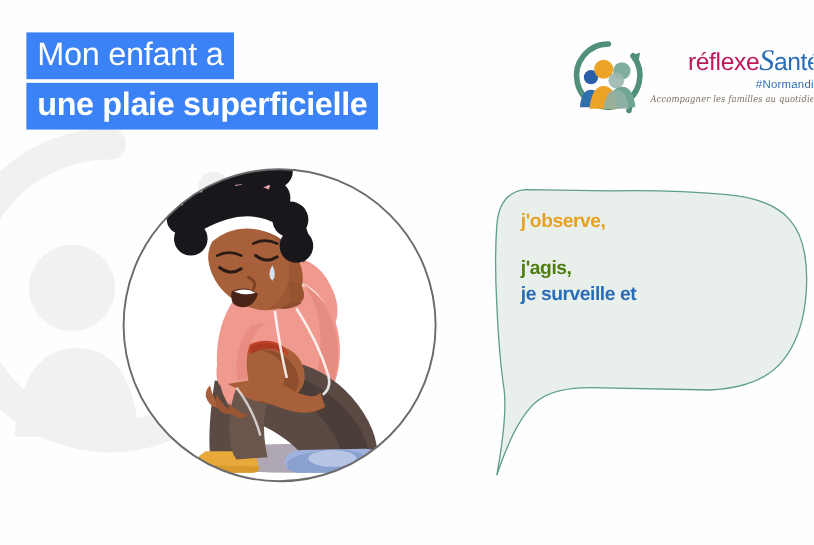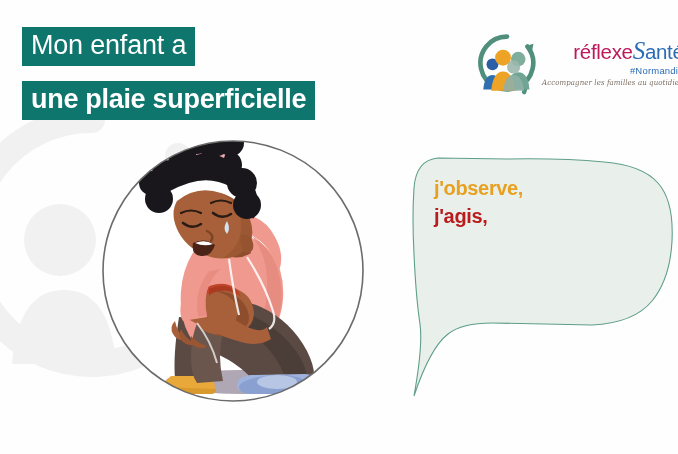--- a/index.html
+++ b/index.html
@@ -34,32 +34,32 @@
   
   .title-block {
     position: absolute;
     left: 22px;
     top: 27px;
     display: flex;
     flex-direction: column;
     align-items: flex-start;
   }
   .title-line {
-    background: #0f766e;
+    background: #3b82f6;
     color: #ffffff;
     font-size: 27px;
     line-height: 1.0;
     letter-spacing: -0.2px;
     padding: 5px 9px 7px 9px;
     white-space: nowrap;
     font-weight: 400;
   }
   .title-line.line2 {
     font-weight: 700;
-    margin-top: 15px;
+    margin-top: 3px;
     letter-spacing: -0.3px;
   }
 
   
   .logo {
     position: absolute;
     left: 474px;
     top: 30px;
     width: 192px;
     height: 74px;
@@ -128,27 +128,27 @@
   }
   .bubble svg { display: block; }
   .bubble-text {
     position: absolute;
     left: 28px;
     top: 22px;
     width: 226px;
   }
   .bubble-line {
     font-weight: 700;
-    font-size: 20px;
+    font-size: 16px;
     line-height: 1.42;
     letter-spacing: -0.35px;
     white-space: nowrap;
   }
   .bl-1 { color: #e8a020; }
-  .bl-2 { color: #b91c1c; }
+  .bl-2 { color: #4d7c0f; margin-top: 16px; }
   .bl-3 { color: #2a6cb5; }
   .bl-4 { color: #111111; }
 </style>
 </head>
 <body>
 
 <div id="poster">
 
   <div class="watermark">
     <svg viewBox="0 0 300 300" width="300" height="300" aria-hidden="true">
@@ -356,16 +356,17 @@
                l100 2
                q42 -2 60 -24
                q18 -22 20 -60
                q2 -40 -14 -58
                q-16 -18 -54 -21
                q-42 -4 -96 -3 z" fill="#e9f0ec" stroke="#5f9e89" stroke-width="1.1"></path>
     </svg>
     <div class="bubble-text">
       <div class="bubble-line bl-1">j'observe,</div>
       <div class="bubble-line bl-2">j'agis,</div>
+      <div class="bubble-line bl-3">je surveille et</div>
     </div>
   </div>
 
 </div>
 
 </body></html>

